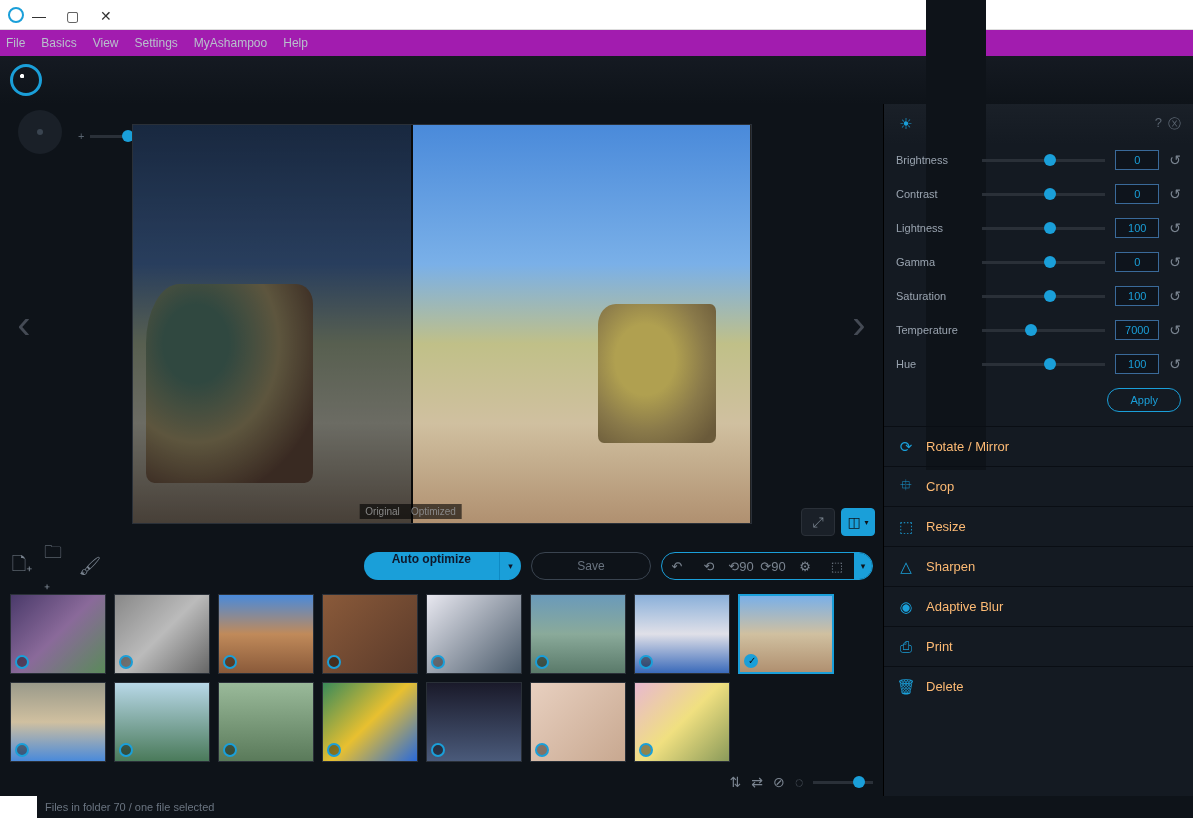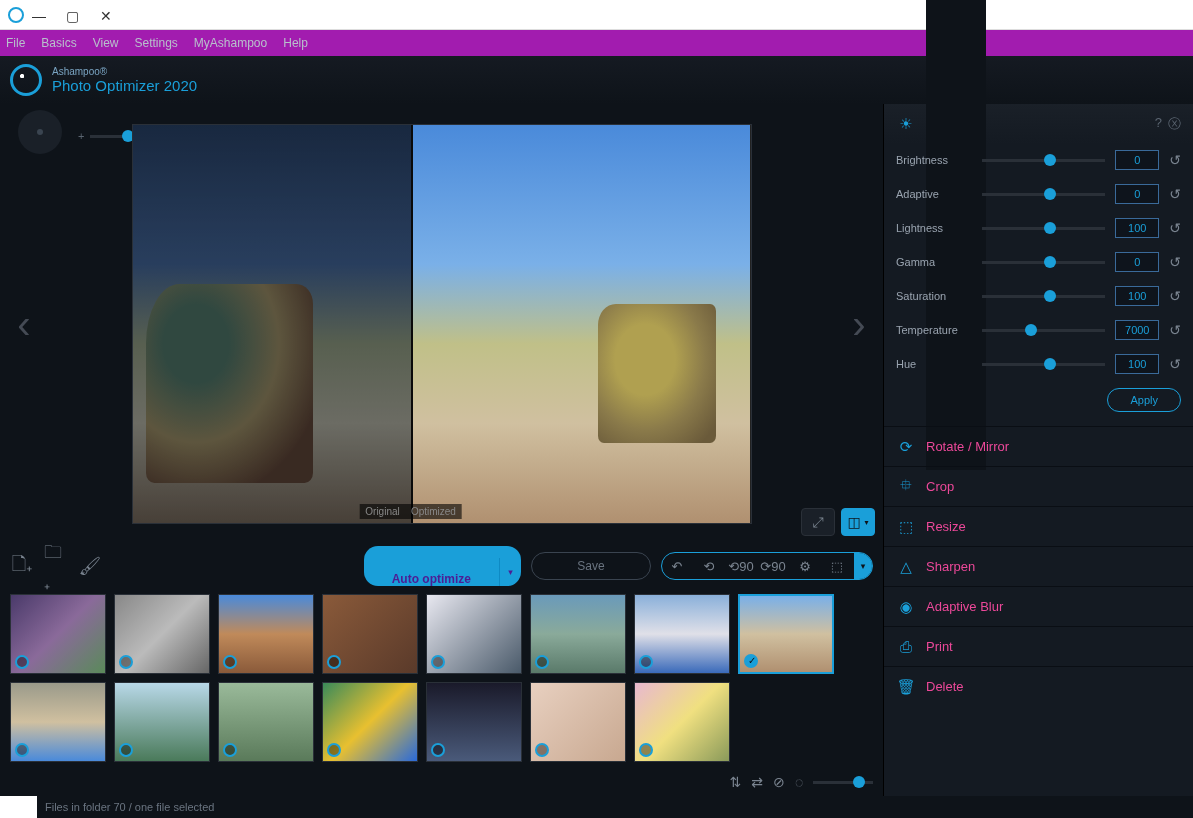--- a/index.html
+++ b/index.html
@@ -40,21 +40,21 @@
 .split-labels { position: absolute; bottom: 4px; left: 45%; transform: translateX(-50%); background: rgba(0,0,0,.6); color: #888; font-size: 10px; padding: 2px 6px; white-space: nowrap; }
 
 .prev-tools { position: absolute; right: 8px; bottom: 8px; display: flex; gap: 6px; }
 .ptool { height: 28px; min-width: 34px; background: #1a2028; border: 1px solid #2a3038; border-radius: 4px; display: flex; align-items: center; justify-content: center; color: #7a8490; font-size: 14px; cursor: pointer; }
 .ptool.active { background: #1a9fd9; color: #0e1319; border-color: #1a9fd9; }
 .ptool .drop { font-size: 8px; margin-left: 4px; }
 
 .toolbar { height: 44px; display: flex; align-items: center; padding: 0 10px; gap: 10px; }
 .tbicon { width: 24px; height: 24px; color: #7a8490; font-size: 18px; cursor: pointer; display: flex; align-items: center; justify-content: center; }
 .tbspacer { flex: 1; }
-.auto-btn { height: 40px; background: #1a9fd9; color: #4c1d95; border-radius: 14px; display: flex; align-items: flex-end; cursor: pointer; }
+.auto-btn { height: 28px; background: #1a9fd9; color: #0f172a; border-radius: 14px; display: flex; align-items: flex-start; cursor: pointer; }
 .auto-btn .lbl { padding: 0 28px; font-size: 12px; font-weight: 600; }
 .auto-btn .drop { width: 22px; height: 28px; border-left: 1px solid #0e8ac4; display: flex; align-items: center; justify-content: center; font-size: 9px; }
 .save-btn { height: 28px; width: 120px; border: 1px solid #3a4450; border-radius: 14px; color: #6a7480; font-size: 12px; display: flex; align-items: center; justify-content: center; cursor: pointer; }
 .tool-cluster { display: flex; gap: 2px; border: 1px solid #1a9fd9; border-radius: 14px; overflow: hidden; }
 .tool-cluster .t { width: 30px; height: 26px; display: flex; align-items: center; justify-content: center; color: #7a8490; font-size: 13px; cursor: pointer; }
 .tool-cluster .t.end { background: #1a9fd9; color: #0e1319; width: 18px; font-size: 9px; }
 
 .thumbs { padding: 6px 10px; display: flex; flex-direction: column; gap: 8px; overflow: hidden; }
 .thumb-row { display: flex; gap: 8px; }
 .thumb { width: 96px; height: 80px; background: #333; border: 1px solid #2a3038; position: relative; cursor: pointer; overflow: hidden; }
@@ -74,21 +74,21 @@
 
 .thumb-bar { height: 28px; display: flex; align-items: center; padding: 0 10px; gap: 10px; justify-content: flex-end; }
 .thbicon { color: #7a8490; font-size: 14px; cursor: pointer; }
 .th-slider { width: 60px; height: 3px; background: #2a3038; position: relative; }
 .th-slider .knob { position: absolute; right: 8px; top: -5px; width: 12px; height: 12px; border-radius: 50%; background: #1a9fd9; }
 
 .right-panel { width: 310px; background: #141a22; border-left: 1px solid #000; display: flex; flex-direction: column; }
 .section-hdr { height: 40px; display: flex; align-items: center; padding: 0 12px; gap: 10px; border-top: 1px solid #0a0e14; cursor: pointer; }
 .section-hdr.main-hdr { background: linear-gradient(180deg,#1a2028,#141a22); border-top: none; }
 .section-icon { width: 20px; color: #1a9fd9; font-size: 15px; text-align: center; }
-.section-title { color: #ec4899; font-size: 13px; }
+.section-title { color: #fdba74; font-size: 13px; }
 .section-title.main { color: #1a9fd9; }
 .section-hdr .end { margin-left: auto; display: flex; gap: 6px; color: #5a6470; font-size: 13px; }
 
 .correction-body { padding: 6px 12px 14px; display: flex; flex-direction: column; gap: 14px; }
 .crow { display: flex; align-items: center; gap: 10px; }
 .crow .label { width: 76px; color: #9aa4b0; font-size: 11px; }
 .crow .ctrack { flex: 1; height: 3px; background: #2a3038; position: relative; cursor: pointer; }
 .crow .cknob { position: absolute; top: -5px; width: 12px; height: 12px; border-radius: 50%; background: #1a9fd9; }
 .crow .cval { width: 44px; height: 20px; border: 1px solid #3a6a9a; background: #0e141c; color: #1a9fd9; font-size: 11px; text-align: center; line-height: 18px; cursor: text; }
 .crow .creset { color: #7a8490; font-size: 14px; cursor: pointer; }
@@ -114,24 +114,20 @@
   <span class="menuitem">File</span>
   <span class="menuitem">Basics</span>
   <span class="menuitem">View</span>
   <span class="menuitem">Settings</span>
   <span class="menuitem">MyAshampoo</span>
   <span class="menuitem">Help</span>
 </div>
 
 <div class="branding">
   <div class="brand-icon"></div>
-  <div class="brand-text">
-    <div class="small">Ashampoo®</div>
-    <div class="big">Photo Optimizer 2020</div>
-  </div>
 </div>
 
 <div class="main">
   <div class="center">
 
     <div class="preview-area">
       <div class="pan-ctrl">
           <div class="pan-dot"></div>
         </div>
       <div class="zoom-ctrl">
@@ -273,21 +269,21 @@
     <div class="correction-body" id="correction-body">
         <div class="crow">
           <span class="label">Brightness</span>
           <div class="ctrack">
             <div class="cknob" style="left:50%"></div>
           </div>
           <div class="cval">0</div>
           <span class="creset">↺</span>
         </div>
         <div class="crow">
-          <span class="label">Adaptive</span>
+          <span class="label">Contrast</span>
           <div class="ctrack">
             <div class="cknob" style="left:50%"></div>
           </div>
           <div class="cval">0</div>
           <span class="creset">↺</span>
         </div>
         <div class="crow">
           <span class="label">Lightness</span>
           <div class="ctrack">
             <div class="cknob" style="left:50%"></div>

